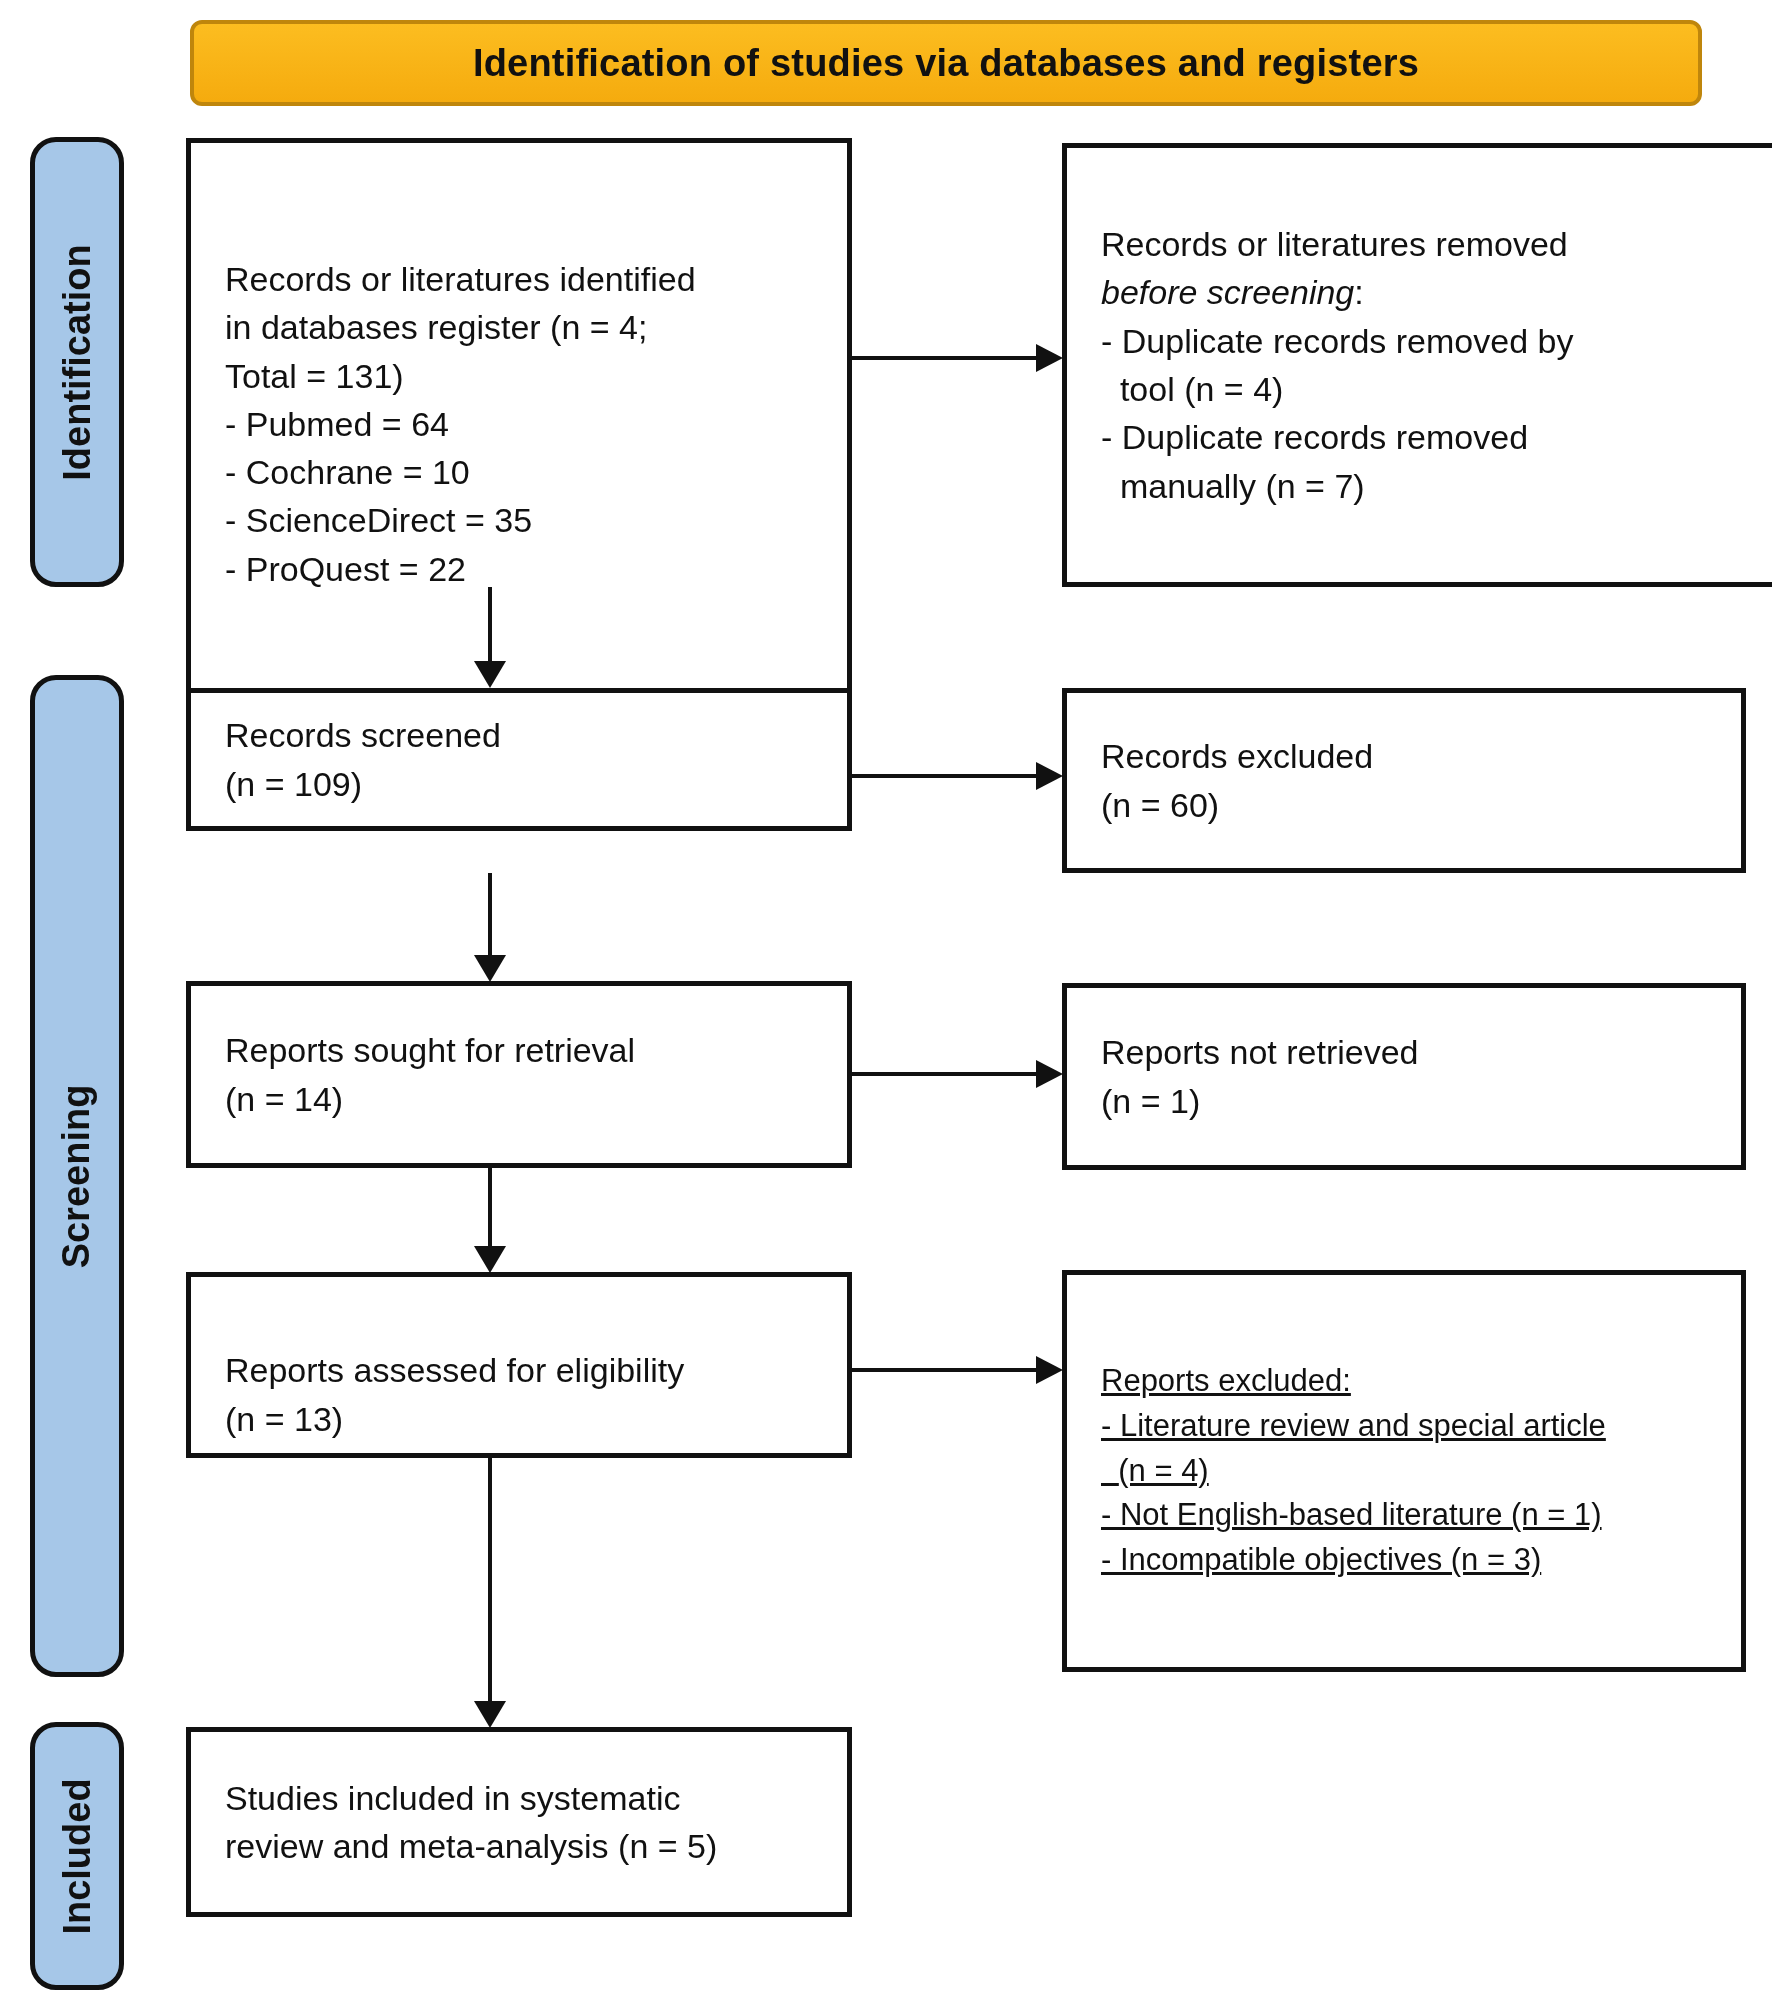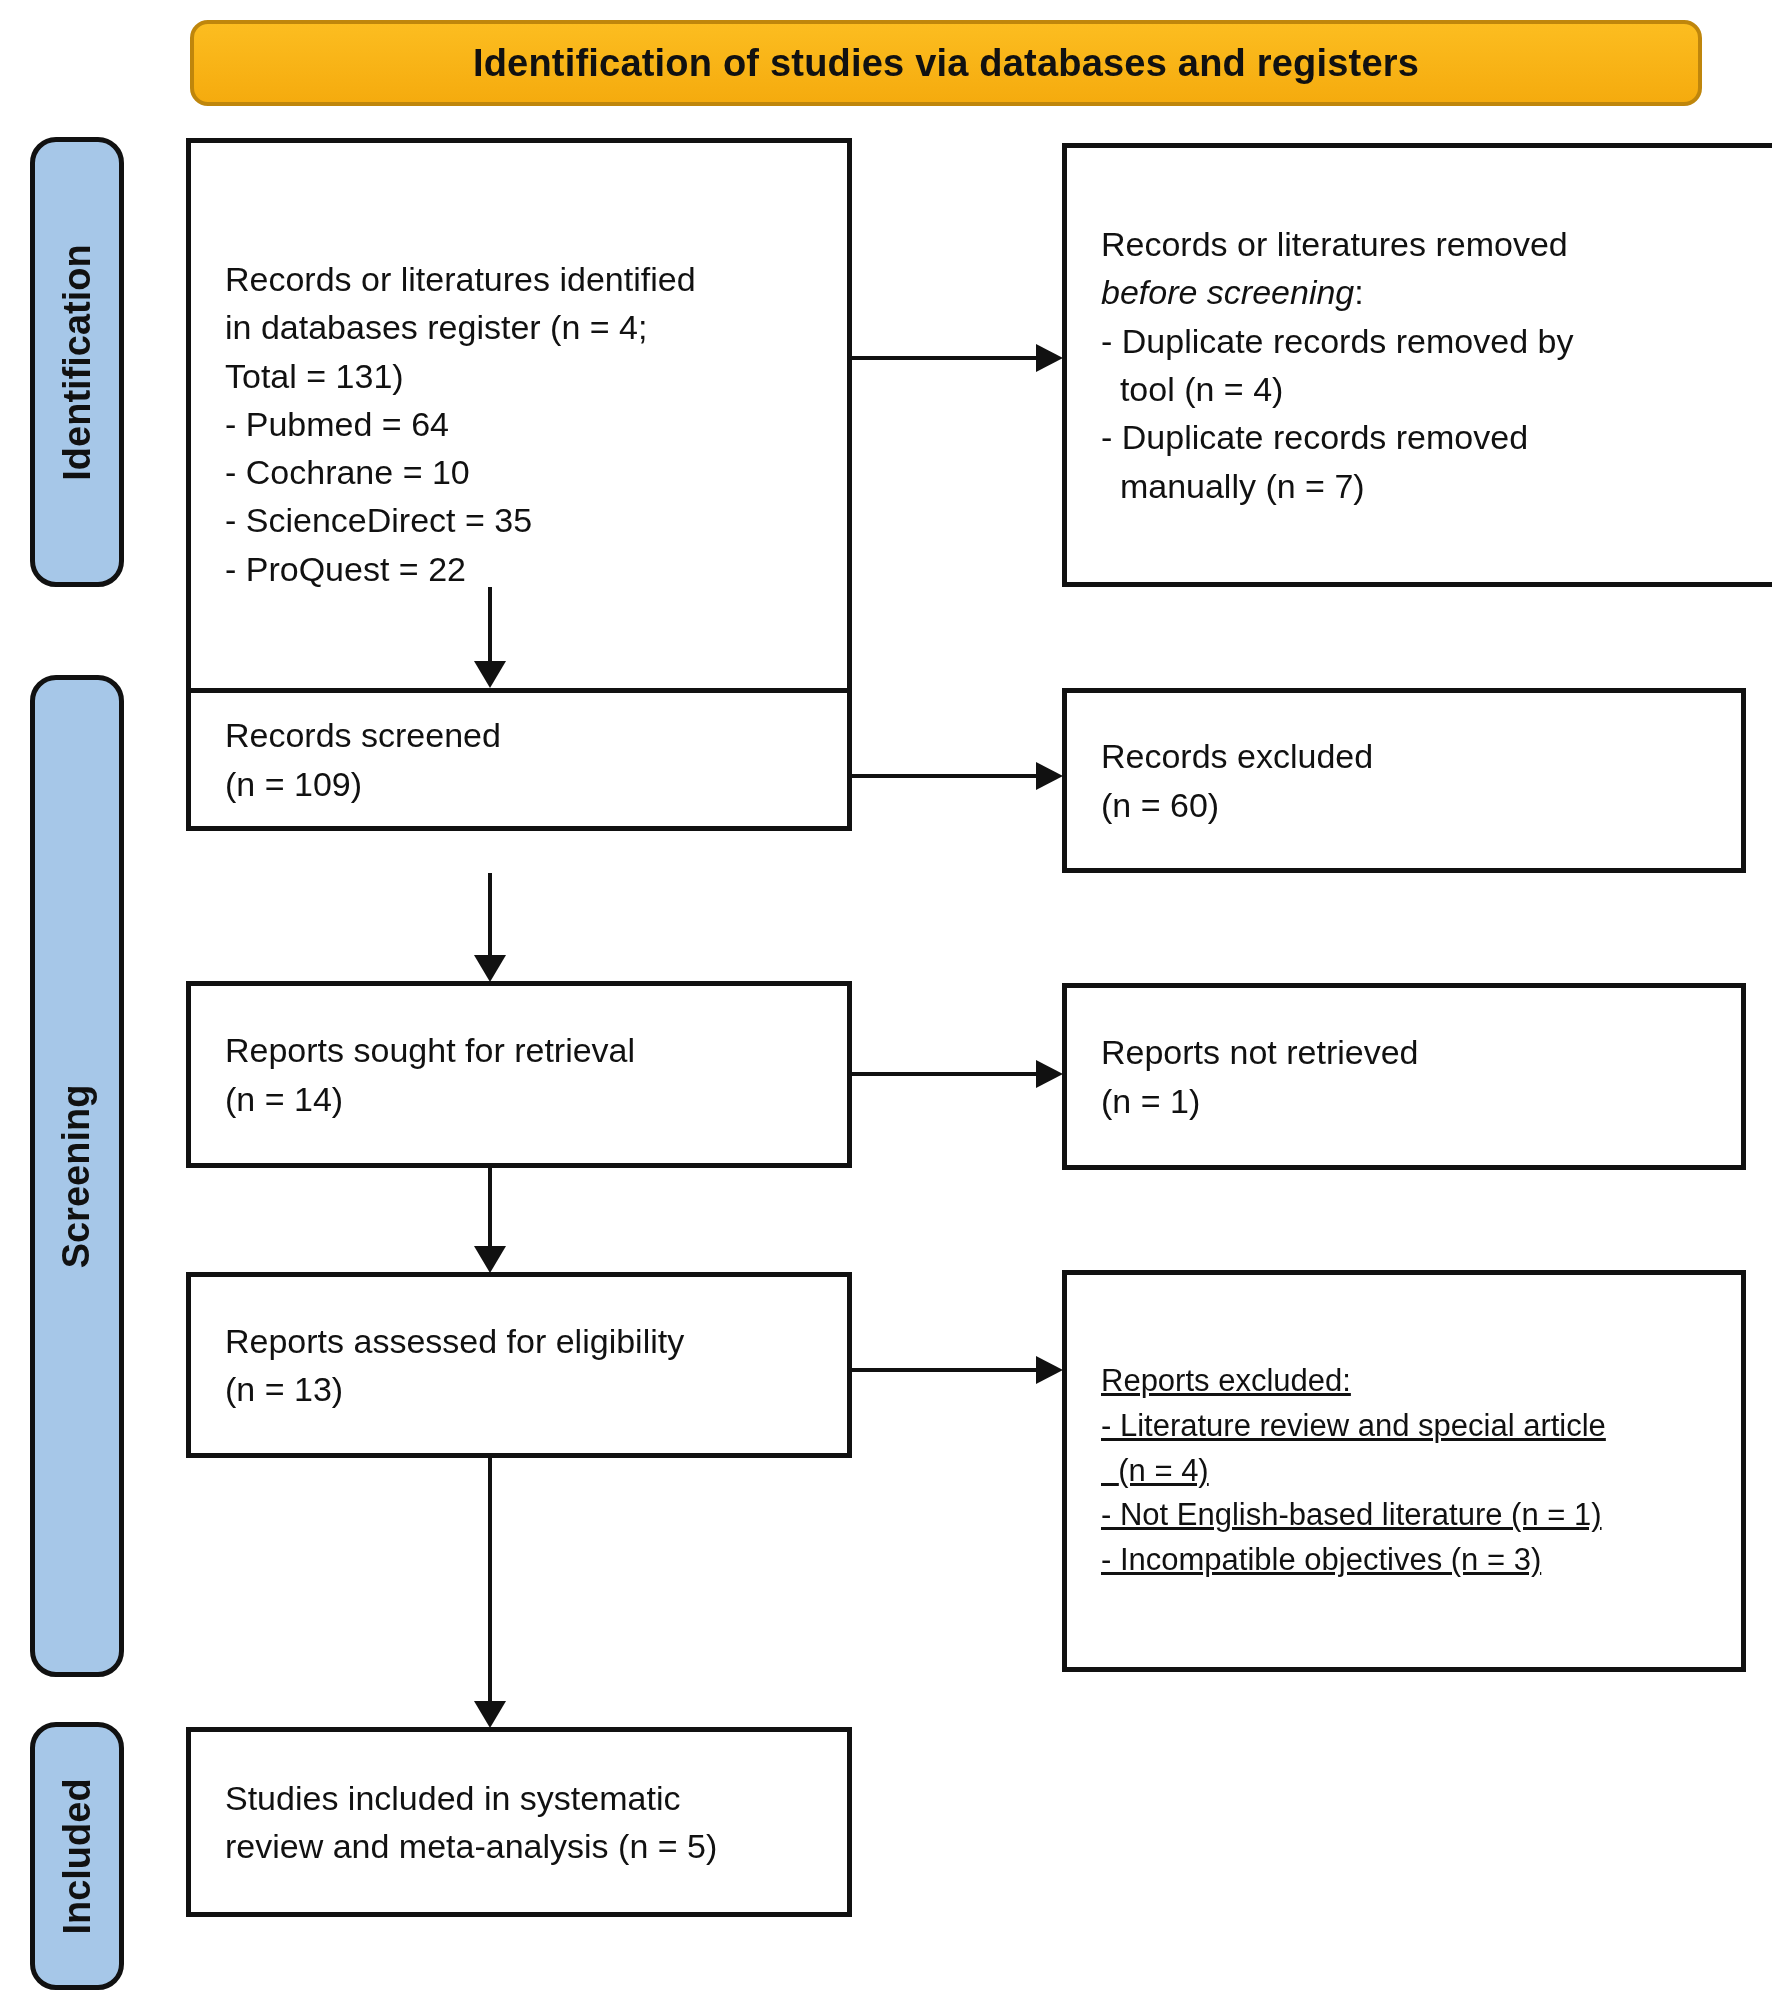--- a/index.html
+++ b/index.html
@@ -14,21 +14,21 @@
   }
 
   
   .banner {
     position: absolute;
     left: 190px; top: 20px;
     width: 1512px; height: 86px;
     box-sizing: border-box;
     background: linear-gradient(#fcbd20, #f5ab0e);
     border: 4px solid #bf860c;
-    border-radius: 18px;
+    border-radius: 12px;
     display: flex; align-items: center; justify-content: center;
   }
   .banner-title {
     font-weight: bold;
     font-size: 38px;
     letter-spacing: 0.2px;
   }
 
   
   .side-label {
@@ -129,21 +129,21 @@
       </div>
   </div>
 
   <div class="box" style="left:186px; top:981px; width:666px; height:187px;">
     <div>
         <div class="line">Reports sought for retrieval</div>
         <div class="line">(n = 14)</div>
       </div>
   </div>
 
-  <div class="box" style="left:186px; top:1272px; width:666px; height:186px;">
+  <div class="box" style="left:186px; top:1272px; width:666px; height:186px;justify-content:flex-end;">
     <div>
         <div class="line">Reports assessed for eligibility</div>
         <div class="line">(n = 13)</div>
       </div>
   </div>
 
   <div class="box" style="left:186px; top:1727px; width:666px; height:190px;">
     <div>
         <div class="line">Studies included in systematic</div>
         <div class="line">review and meta-analysis (n = 5)</div>

